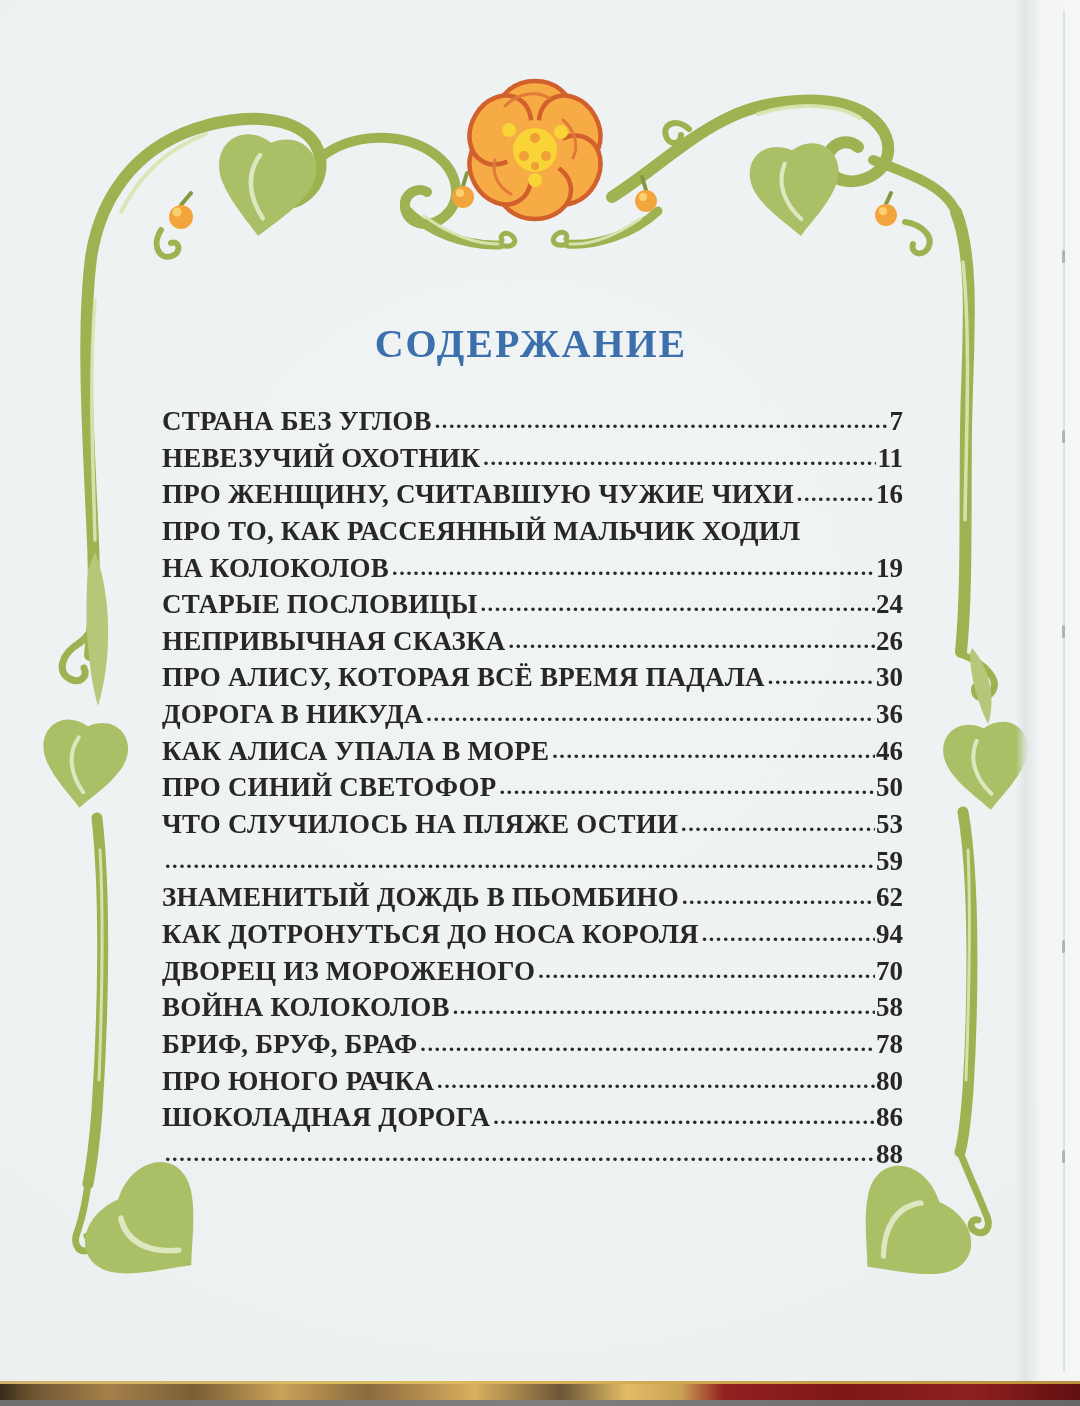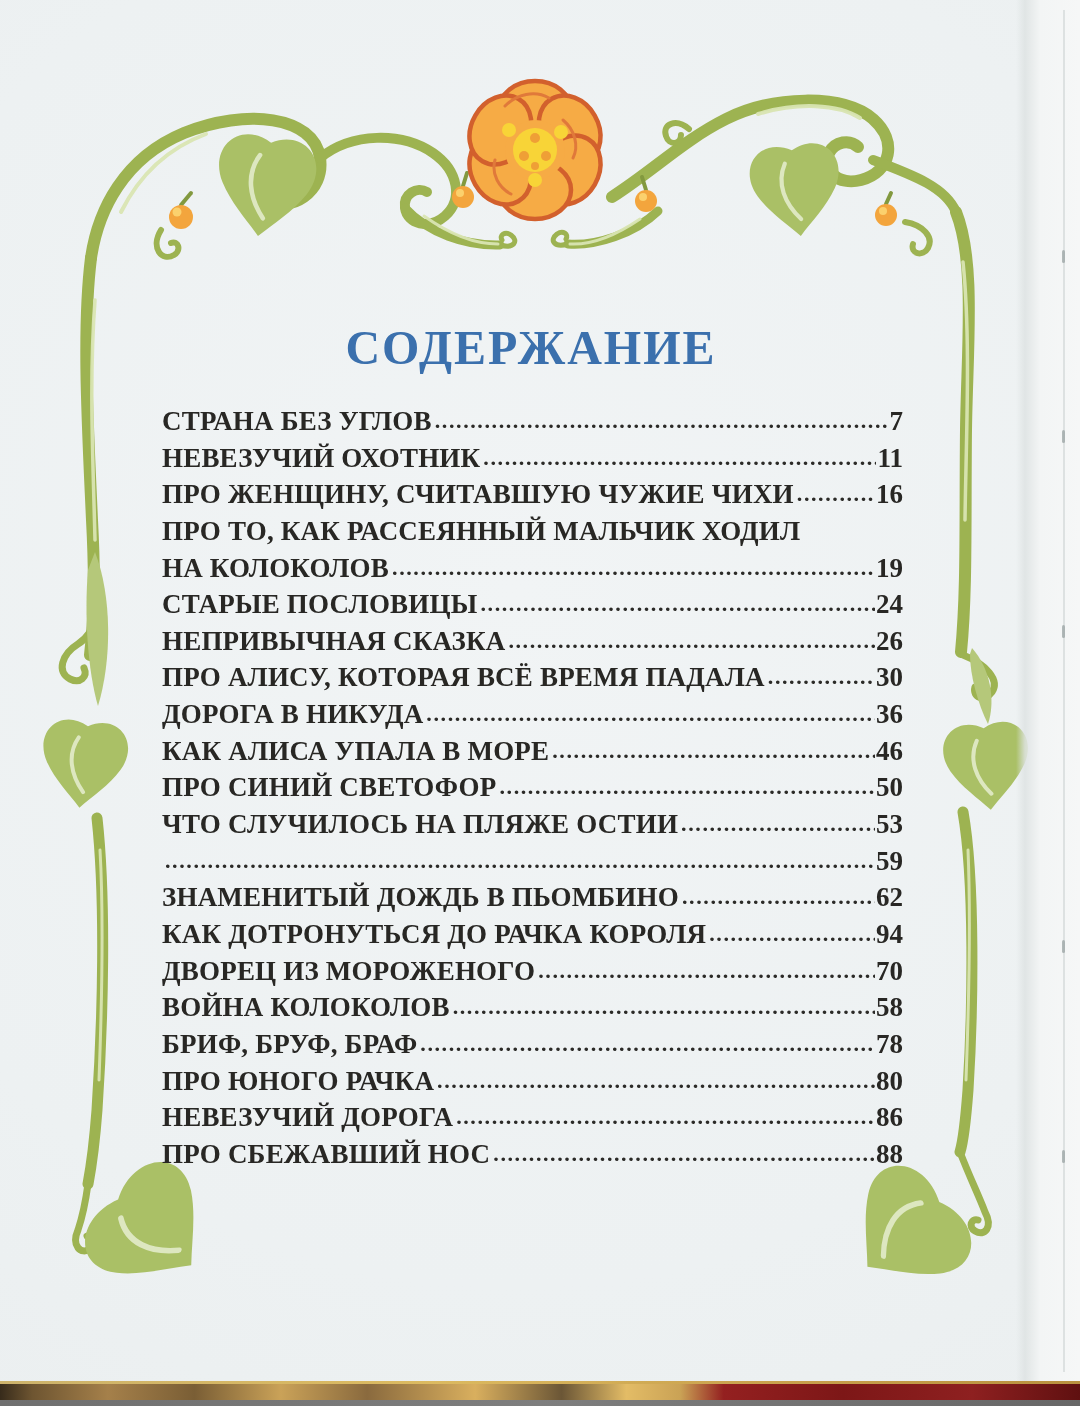--- a/index.html
+++ b/index.html
@@ -9,21 +9,21 @@
     font-family:"Liberation Serif","DejaVu Serif",serif;
   }
   .scan{
     position:relative;width:1080px;height:1406px;overflow:hidden;
     background:radial-gradient(ellipse 120% 90% at 48% 42%, #f1f4f5 0%, #edf1f2 55%, #e9edee 100%);
   }
   .ornament{position:absolute;left:0;top:0;width:1080px;height:1406px;}
 
   .page-title{
     position:absolute;top:320px;left:160px;width:742px;margin:0;
-    text-align:center;font-size:48px;font-weight:700;color:#3b70ad;letter-spacing:2px;
+    text-align:center;font-size:40px;font-weight:700;color:#3b70ad;letter-spacing:2px;
   }
   .toc{position:absolute;top:403px;left:162px;width:741px;}
   .toc-row{display:flex;align-items:flex-end;height:36.65px;line-height:36.65px;color:#282724;}
   .toc-text{font-size:27px;font-weight:700;white-space:nowrap;letter-spacing:0.2px;}
   .toc-dots{
     flex:1;min-width:0;overflow:hidden;white-space:nowrap;
     font-size:22px;font-weight:700;letter-spacing:1.6px;margin:0 1px 0 3px;color:#2b2a27;
   }
   .toc-page{font-size:27px;font-weight:700;}
 
@@ -228,21 +228,21 @@
       <div class="toc-row">
         <span class="toc-dots">................................................................................................................................................................</span>
         <span class="toc-page">59</span>
       </div>
       <div class="toc-row">
         <span class="toc-text">ЗНАМЕНИТЫЙ ДОЖДЬ В ПЬОМБИНО</span>
         <span class="toc-dots">................................................................................................................................................................</span>
         <span class="toc-page">62</span>
       </div>
       <div class="toc-row">
-        <span class="toc-text">КАК ДОТРОНУТЬСЯ ДО РАЧКА КОРОЛЯ</span>
+        <span class="toc-text">КАК ДОТРОНУТЬСЯ ДО НОСА КОРОЛЯ</span>
         <span class="toc-dots">................................................................................................................................................................</span>
         <span class="toc-page">94</span>
       </div>
       <div class="toc-row">
         <span class="toc-text">ДВОРЕЦ ИЗ МОРОЖЕНОГО</span>
         <span class="toc-dots">................................................................................................................................................................</span>
         <span class="toc-page">70</span>
       </div>
       <div class="toc-row">
         <span class="toc-text">ВОЙНА КОЛОКОЛОВ</span>
@@ -253,26 +253,25 @@
         <span class="toc-text">БРИФ, БРУФ, БРАФ</span>
         <span class="toc-dots">................................................................................................................................................................</span>
         <span class="toc-page">78</span>
       </div>
       <div class="toc-row">
         <span class="toc-text">ПРО ЮНОГО РАЧКА</span>
         <span class="toc-dots">................................................................................................................................................................</span>
         <span class="toc-page">80</span>
       </div>
       <div class="toc-row">
-        <span class="toc-text">НЕВЕЗУЧИЙ ДОРОГА</span>
+        <span class="toc-text">ШОКОЛАДНАЯ ДОРОГА</span>
         <span class="toc-dots">................................................................................................................................................................</span>
         <span class="toc-page">86</span>
       </div>
       <div class="toc-row">
-        <span class="toc-text">ПРО СБЕЖАВШИЙ НОС</span>
         <span class="toc-dots">................................................................................................................................................................</span>
         <span class="toc-page">88</span>
       </div>
     </div>
 
   <div class="page-edge"></div>
   <div class="crease"></div>
   <div class="stitch" style="top:250px"></div>
   <div class="stitch" style="top:430px"></div>
   <div class="stitch" style="top:625px"></div>

